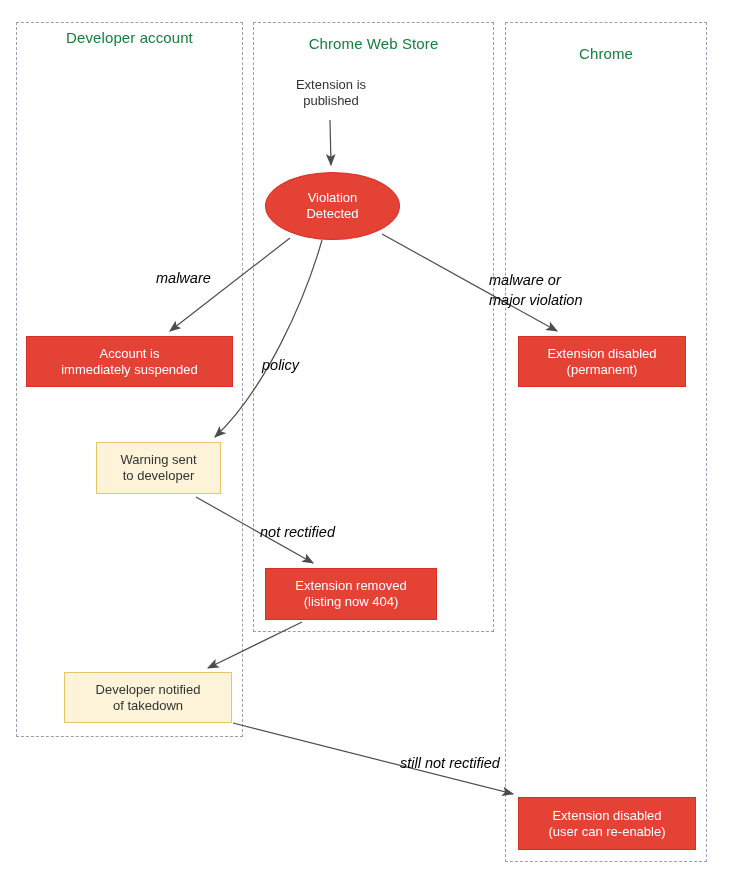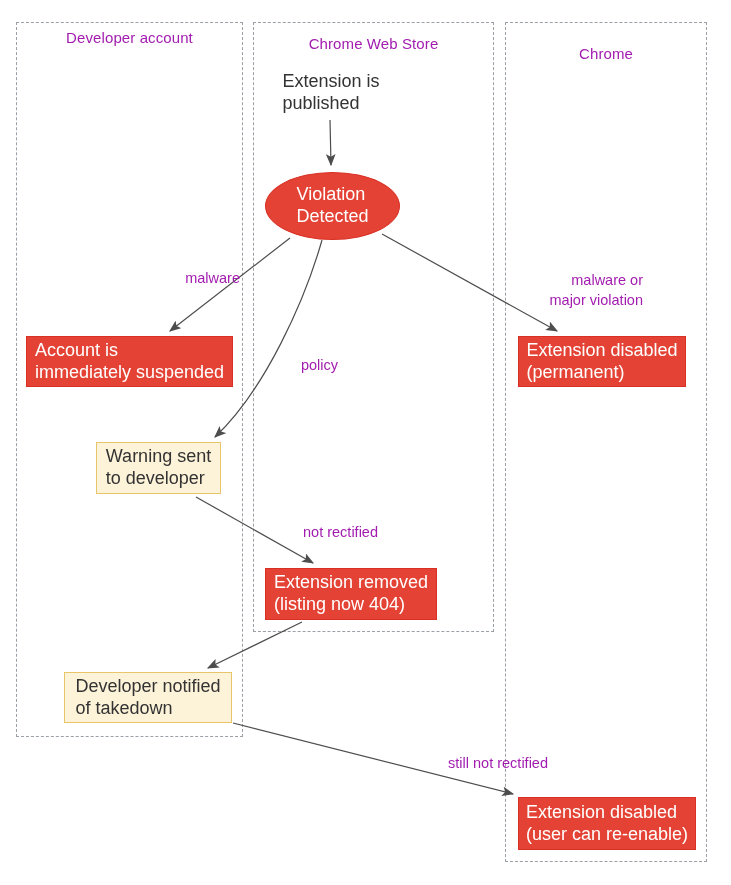--- a/index.html
+++ b/index.html
@@ -32,33 +32,33 @@
     position: absolute;
     border: 1.3px dashed #9aa0a6;
     background: transparent;
     box-sizing: border-box;
   }
   .lane-title {
     position: absolute;
     width: 100%;
     text-align: center;
     font-size: 15px;
-    color: #a21caf;
+    color: #15803d;
     letter-spacing: 0.1px;
   }
 
   
   .node {
     position: absolute;
     box-sizing: border-box;
     display: flex;
     align-items: center;
     justify-content: center;
-    text-align: left;
-    font-size: 18px;
+    text-align: center;
+    font-size: 13px;
     line-height: 1.22;
     white-space: pre-line;
   }
   .node-red {
     background: #e34234;
     border: 1.2px solid #d93025;
     color: #ffffff;
   }
   .node-yellow {
     background: #fdf3d9;
@@ -75,24 +75,25 @@
     background: transparent;
     border: none;
     color: #333333;
   }
 
   
   .edge-label {
     position: absolute;
     font-size: 14.5px;
     line-height: 1.4;
-    color: #a21caf;
-    text-align: right;
+    color: #000000;
+    text-align: left;
     white-space: pre-line;
     background: transparent;
+    font-style: italic;
   }
 </style>
 </head>
 <body>
 
 <div id="canvas">
 
   <div class="lane" style="left:16px; top:22px; width:227px; height:715px;">
     <div class="lane-title" style="top:6px;">Developer account</div>
   </div>

